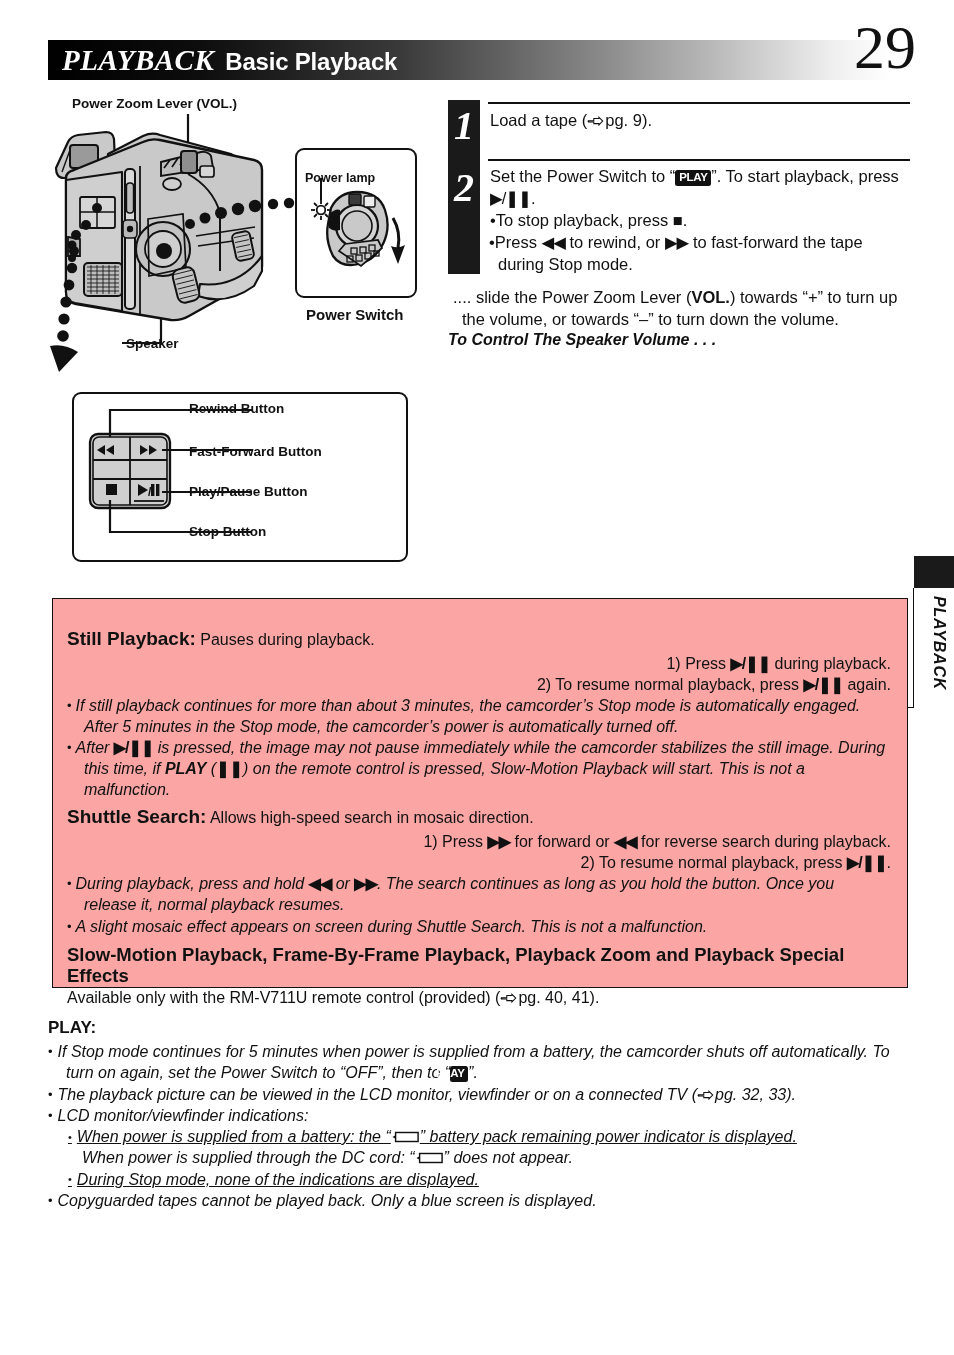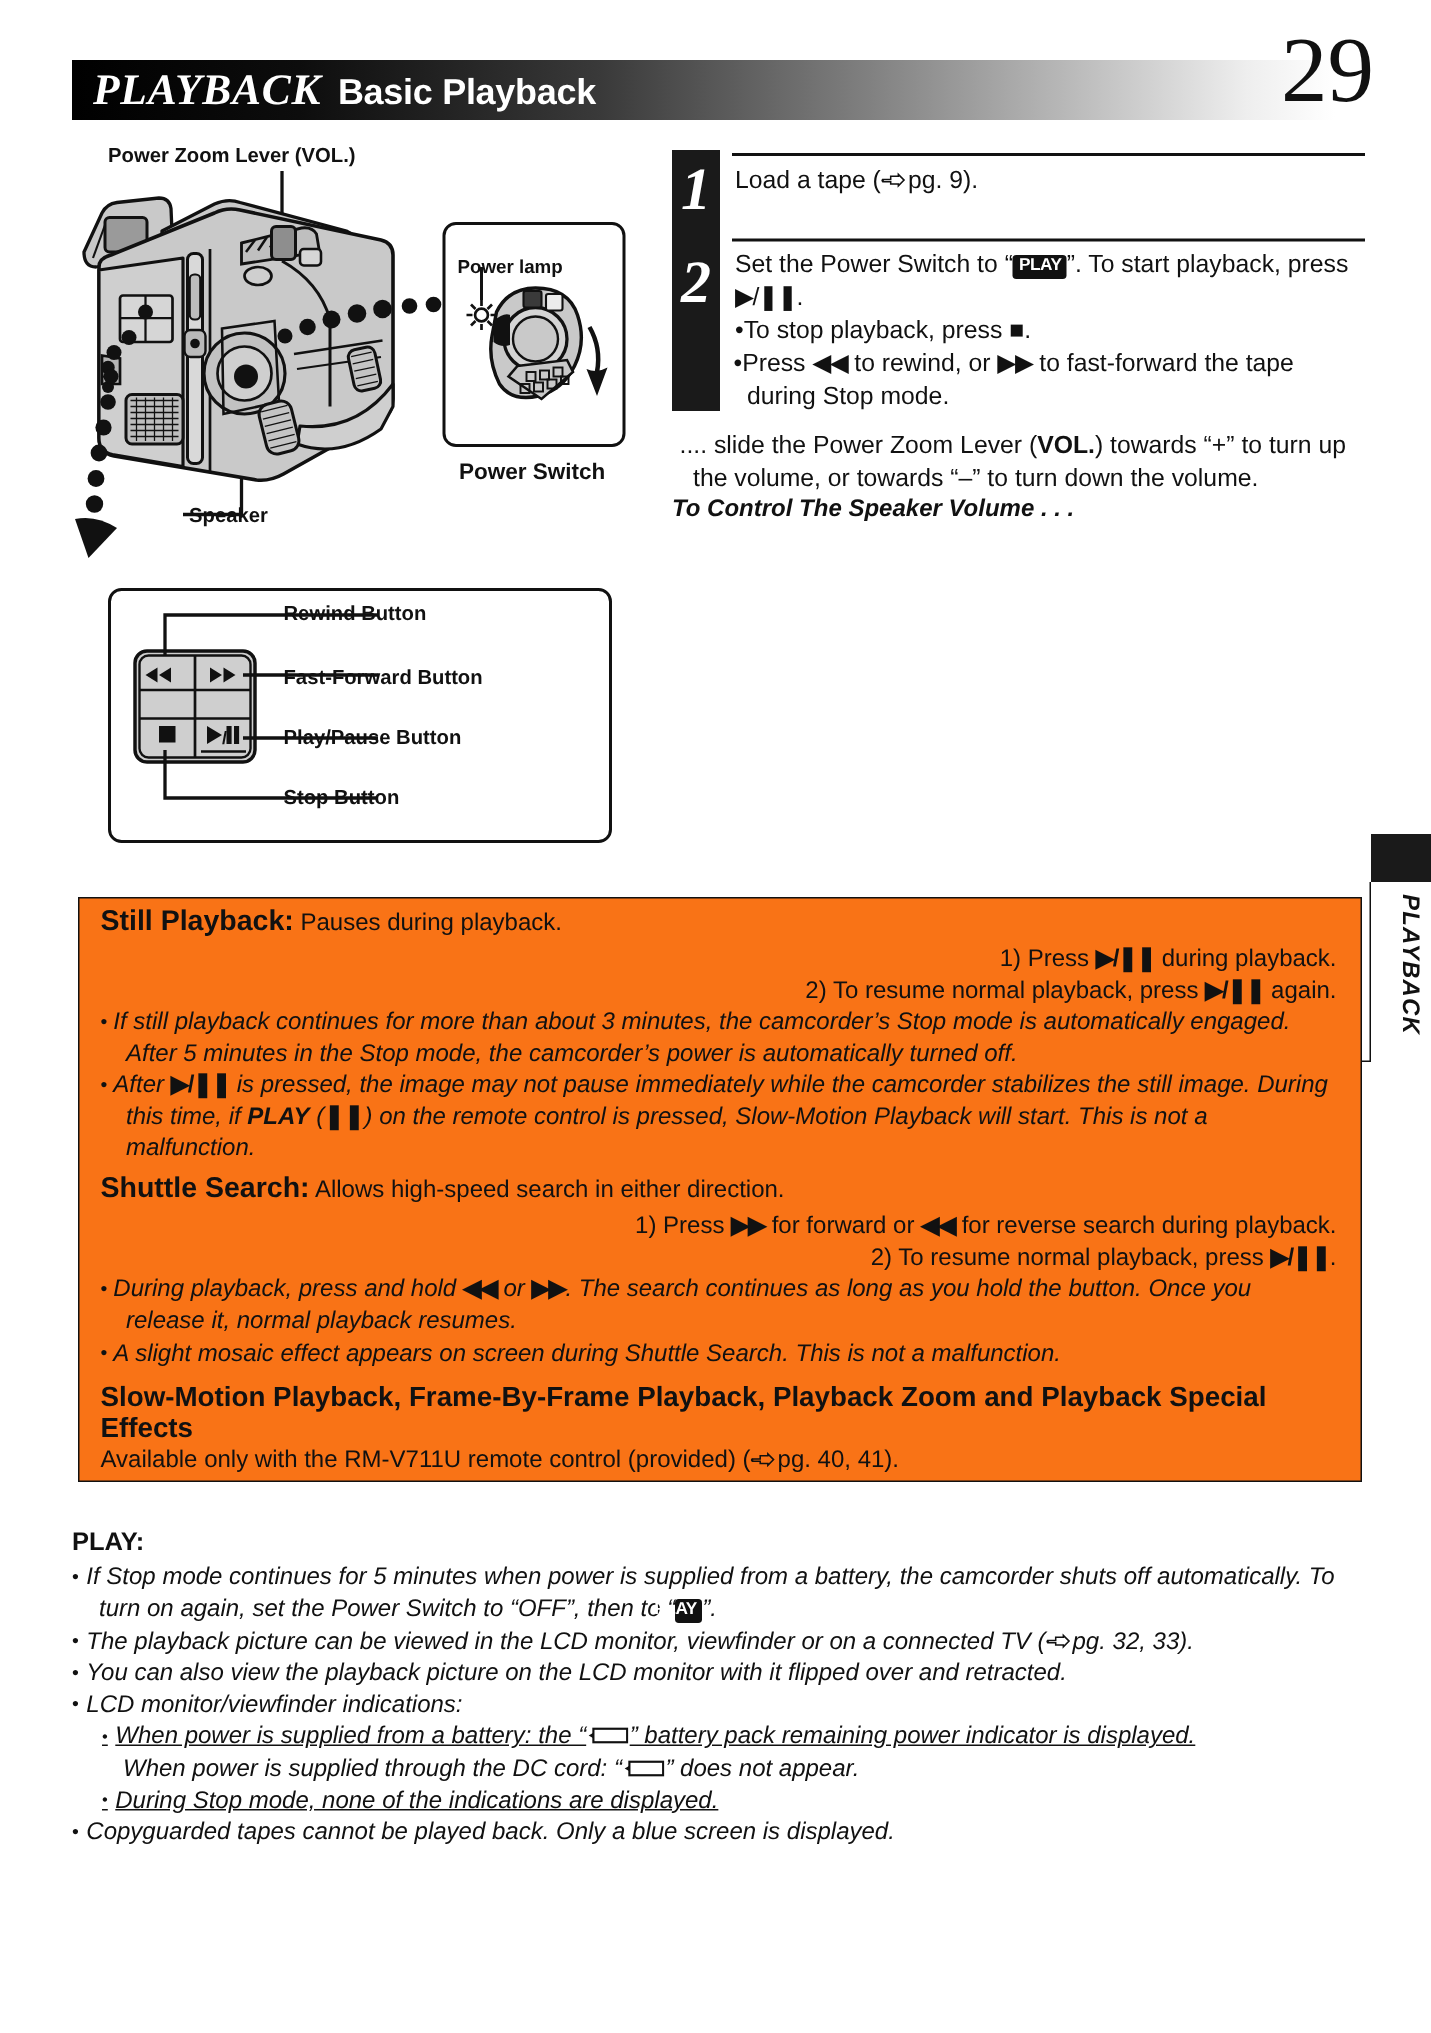--- a/index.html
+++ b/index.html
@@ -223,23 +223,23 @@
     margin-left: 14px;
     text-indent: -9px;
   }
 
   
   #main-box {
     position: absolute;
     left: 52px; top: 598px;
     width: 856px; height: 390px;
     border: 1.6px solid #111;
-    background: #f97316;
+    background: #fca5a5;
     box-sizing: border-box;
-    padding: 4px 16px 0 14px;
+    padding: 28px 16px 0 14px;
   }
   .sec-head {
     font-size: 19px;
     font-weight: bold;
     color: #111;
     display: inline;
   }
   .sec-head-line {
     font-size: 16px;
     line-height: 1.3;
@@ -637,21 +637,21 @@
     <span class="bul">•</span><span>If still playback continues for more than about 3 minutes, the camcorder’s Stop mode is automatically engaged. After 5 minutes in the Stop mode, the camcorder’s power is automatically turned off.</span>
   </p>
   <p class="bullet-line">
     <span class="bul">•</span><span>After </span><b class="ctl">▶/❚❚</b><span> is pressed, the image may not pause immediately while the camcorder stabilizes the still image. During this time, if </span><b>PLAY</b><span> (</span><b class="ctl-n">❚❚</b><span>) on the remote control is pressed, Slow-Motion Playback will start. This is not a malfunction.</span>
   </p>
 
   <div class="gap-sm"></div>
 
   <p class="sec-head-line">
     <span class="sec-head">Shuttle Search:</span>
-    <span>Allows high-speed search in either direction.</span>
+    <span>Allows high-speed search in mosaic direction.</span>
   </p>
   <p class="num-line">
     <span>1) Press </span><b class="ctl">▶▶</b><span> for forward or </span><b class="ctl">◀◀</b><span> for reverse search during playback.</span>
   </p>
   <p class="num-line">
     <span>2) To resume normal playback, press </span><b class="ctl">▶/❚❚</b><span>.</span>
   </p>
   <p class="bullet-line">
     <span class="bul">•</span><span>During playback, press and hold </span><b class="ctl">◀◀</b><span> or </span><b class="ctl">▶▶</b><span>. The search continues as long as you hold the button. Once you release it, normal playback resumes.</span>
   </p>
@@ -674,23 +674,20 @@
   <p class="note-line">
     <span class="bul">•</span><span>If Stop mode continues for 5 minutes when power is supplied from a battery, the camcorder shuts off automatically. To turn on again, set the Power Switch to “OFF”, then to “</span><span class="play-badge">PLAY</span><span>”.</span>
   </p>
   <p class="note-line">
     <span class="bul">•</span><span>The playback picture can be viewed in the LCD monitor, viewfinder or on a connected TV (</span><svg class="hand-icon" viewBox="0 0 20 15">
         <path d="M2 6.5 L8 6.5 L8 4 L14 4 L14 2.5 L18.5 7 L14 11.5 L14 10 L8 10 L8 8.2 L2 8.2 Z" fill="none" stroke="#111" stroke-width="1.2"></path>
         <path d="M2 6.5 Q0.5 7.4 2 8.2" fill="none" stroke="#111" stroke-width="1.2"></path>
       </svg><span>pg. 32, 33</span><span>).</span>
   </p>
   <p class="note-line">
-    <span class="bul">•</span><span>You can also view the playback picture on the LCD monitor with it flipped over and retracted.</span>
-  </p>
-  <p class="note-line">
     <span class="bul">•</span><span>LCD monitor/viewfinder indications:</span>
   </p>
 
   <p class="note-sub">
     <span class="bul">•</span><span>When power is supplied from a battery: the “</span><svg class="batt-icon" viewBox="0 0 30 13">
         <rect x="4" y="1.5" width="25" height="10" fill="none" stroke="#111" stroke-width="1.6"></rect>
         <path d="M4 4.5 L0.5 6.5 L4 8.5 Z" fill="#111"></path>
       </svg><span>” battery pack remaining power indicator is displayed.</span>
   </p>
   <p class="note-cont">

